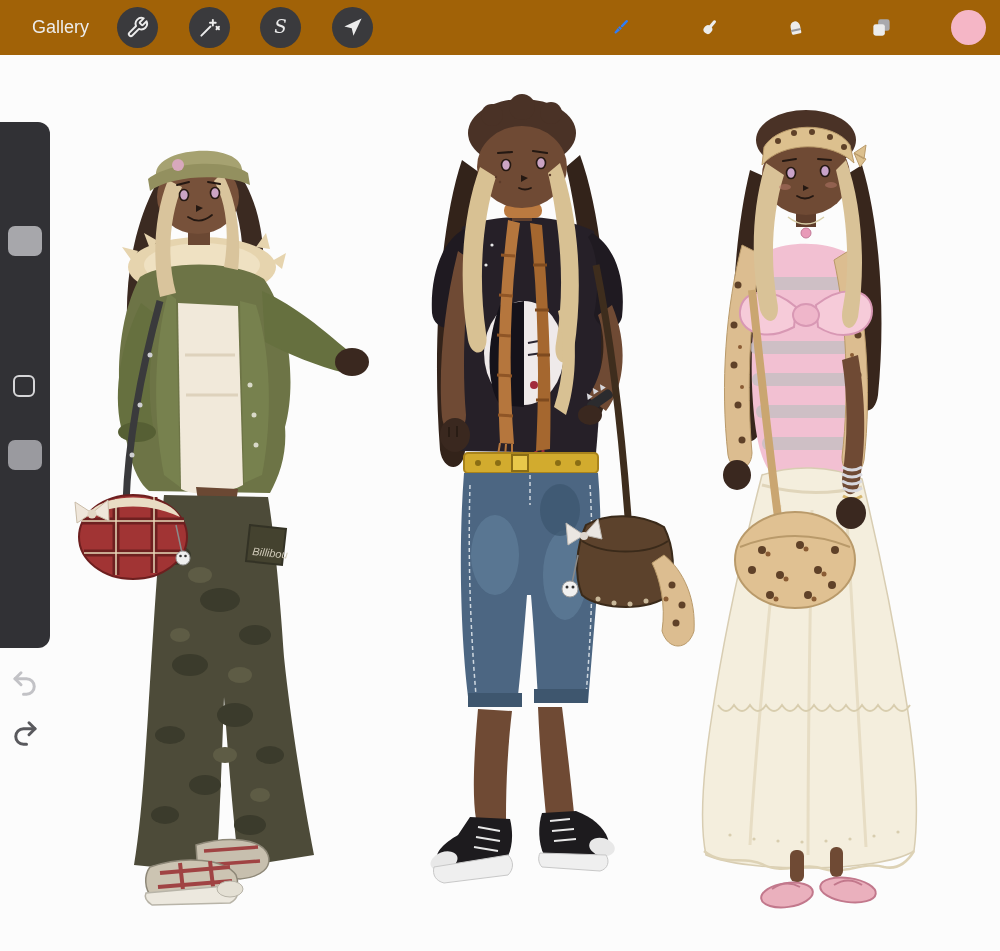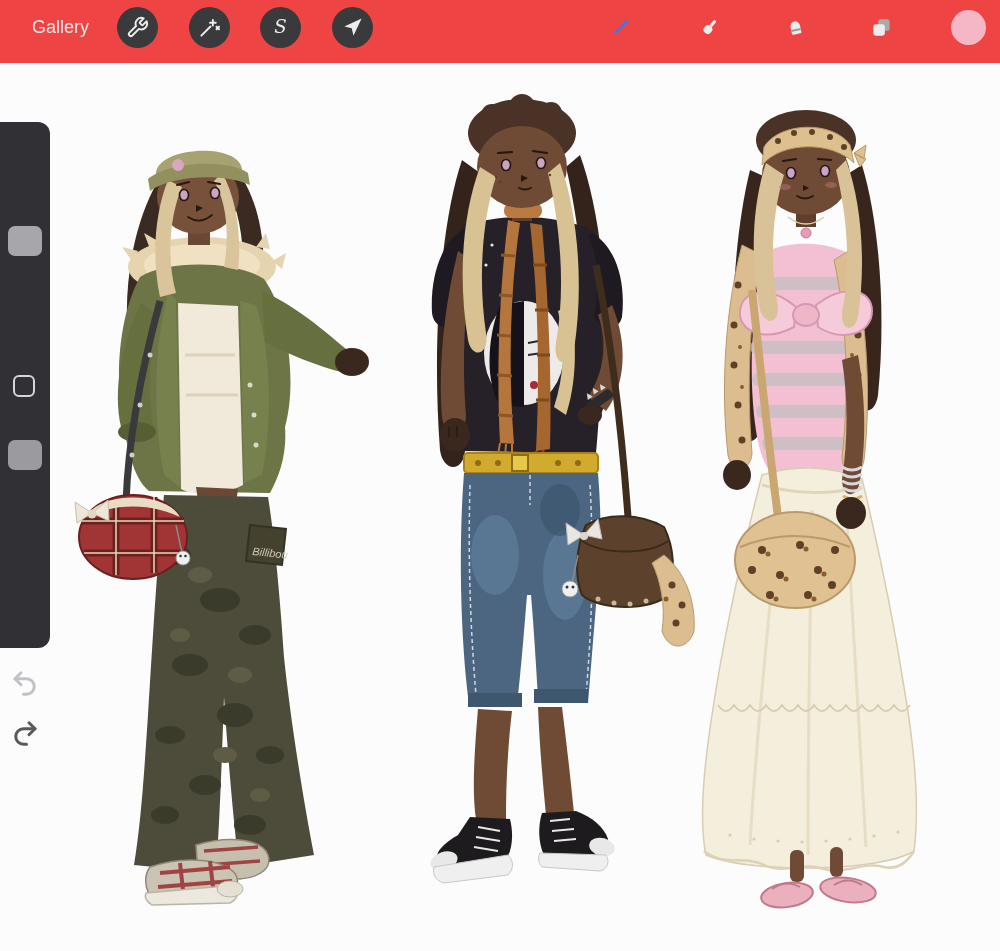--- a/index.html
+++ b/index.html
@@ -1,19 +1,19 @@
 <!DOCTYPE html>
 <html><head>
 <meta charset="utf-8">
 <style>
   html,body{margin:0;padding:0;}
   body{width:1000px;height:951px;overflow:hidden;background:#fcfcfc;font-family:"Liberation Sans",sans-serif;}
   .screen{position:relative;width:1000px;height:951px;}
   
-  .topbar{position:absolute;top:0;left:0;width:1000px;height:63px;background:#ef4444;z-index:10;}
+  .topbar{position:absolute;top:0;left:0;width:1000px;height:55px;background:#a16207;z-index:10;}
   .gallery-label{position:absolute;left:32px;top:0;height:55px;line-height:55px;color:#ececec;font-size:18px;background:none;border:none;padding:0;}
   .tool-btn{position:absolute;top:7px;width:41px;height:41px;border-radius:50%;border:none;background:#3a3a3d;display:flex;align-items:center;justify-content:center;padding:0;cursor:pointer;}
   .tool-btn.plain{background:transparent;}
   .tool-btn svg{width:23px;height:23px;display:block;}
   .color-btn{position:absolute;top:9px;left:950px;width:37px;height:37px;border-radius:50%;border:none;background:transparent;padding:0;cursor:pointer;}
   .color-btn svg{width:37px;height:37px;display:block;}
   
   .artwork{position:absolute;left:0;top:55px;width:1000px;height:896px;display:block;}
   
   .sidebar{position:absolute;left:0;top:122px;width:50px;height:526px;background:rgba(42,42,46,.97);border-radius:0 12px 12px 0;z-index:20;}

